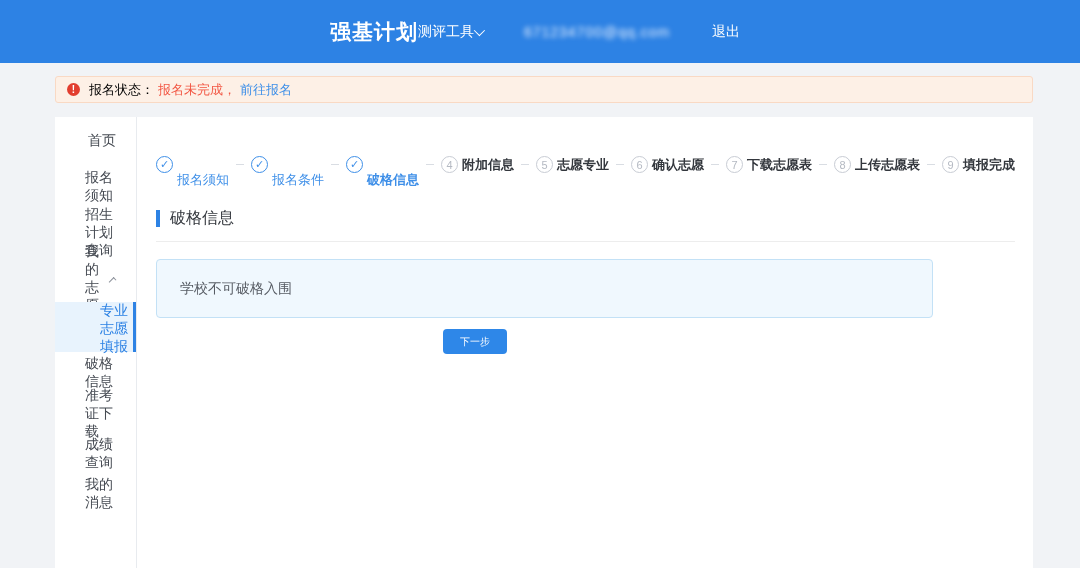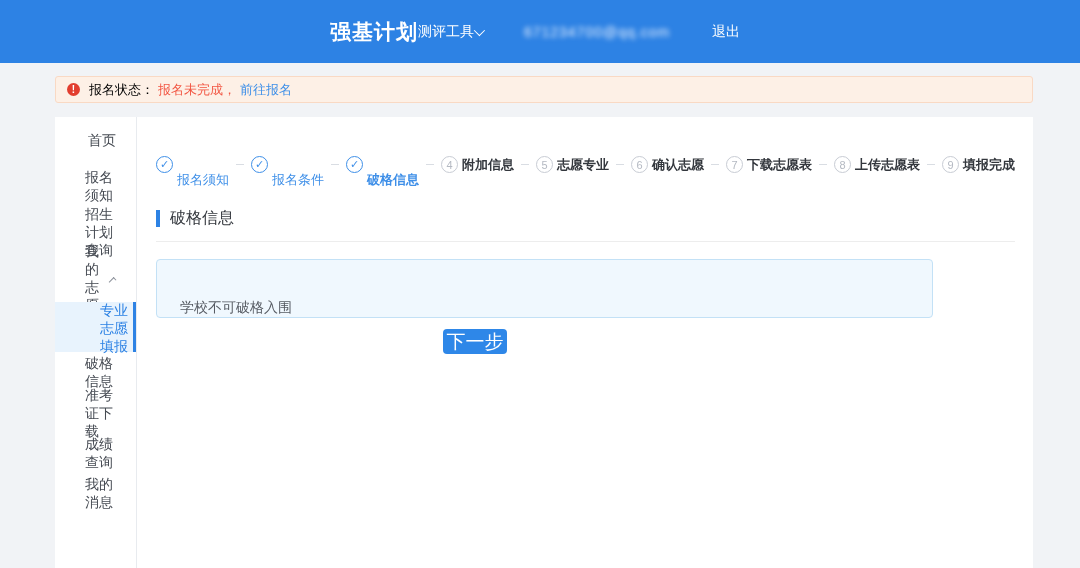--- a/index.html
+++ b/index.html
@@ -85,29 +85,29 @@
   
   .section-title { display:flex; align-items:center; margin-top:19px; }
   .title-bar { width:4px; height:17px; background:#2d82e4; margin-right:10px; }
   .title-text { font-size:16px; color:#33373d; }
   .title-divider { height:1px; background:#ededed; margin-top:12px; }
 
   
   .notice-box {
     margin-top:17px; height:59px; width:777px;
     background:#f0f8fe; border:1px solid #c3e1f6; border-radius:4px;
-    display:flex; align-items:flex-end; padding-left:23px;
+    display:flex; align-items:center; padding-left:23px;
     font-size:14px; color:#565b63;
   }
 
   
   .next-btn {
     margin:11px 0 0 287px; width:64px; height:25px;
     background:#2e87e8; color:#fff; border:none; border-radius:4px;
-    font-size:19px; cursor:pointer; font-family:inherit;
+    font-size:10px; cursor:pointer; font-family:inherit;
     display:flex; align-items:center; justify-content:center;
   }
 </style>
 </head>
 <body>
 
 <div class="topbar">
   <div class="brand">强基计划</div>
   <div class="topbar-right">
     <div class="tools">

